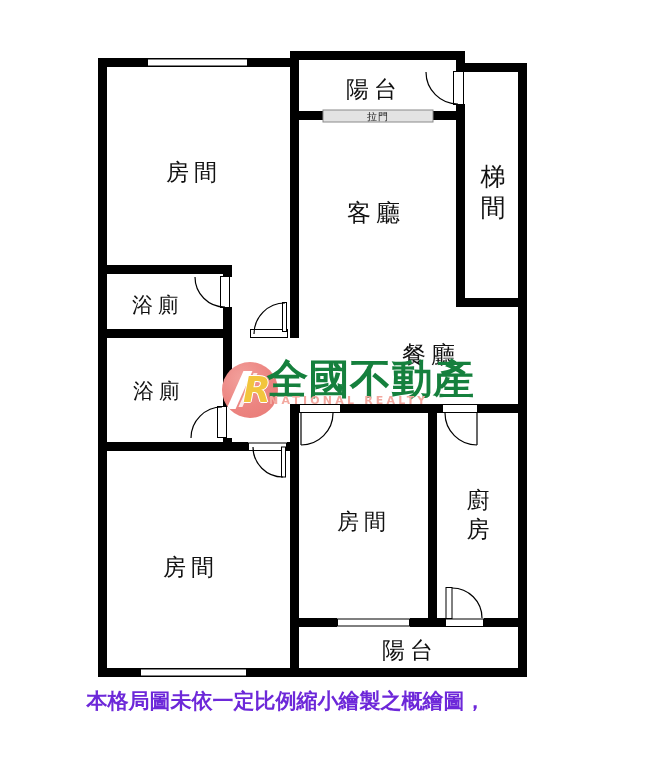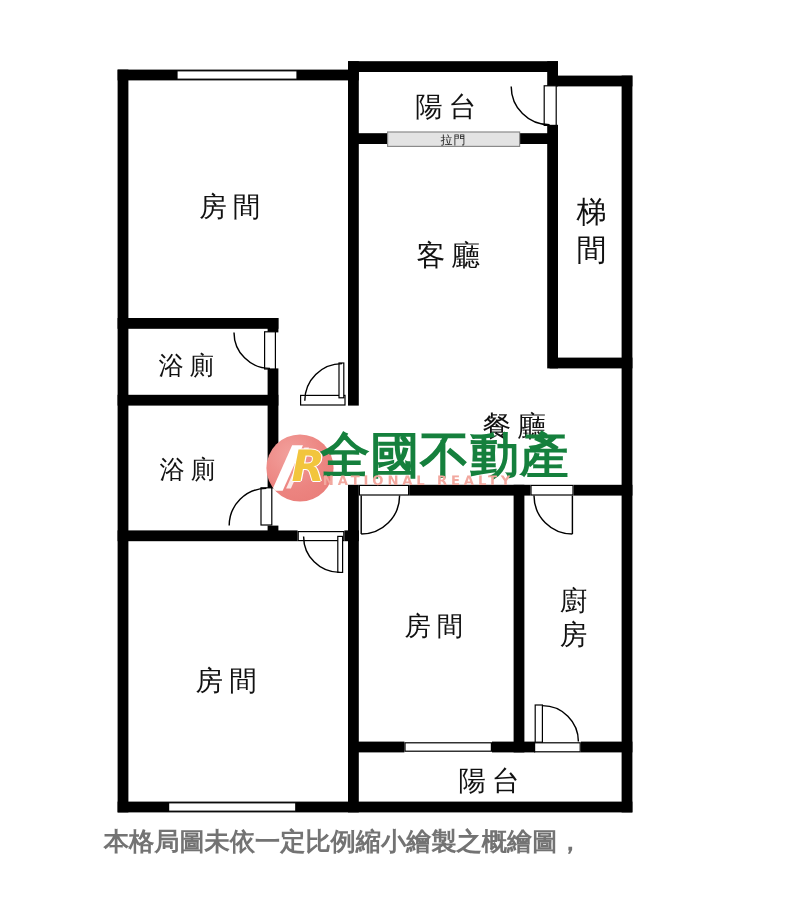--- a/index.html
+++ b/index.html
@@ -20,21 +20,21 @@
             transform:skewX(-24deg);}
   #wm-r{position:absolute;left:21px;top:7px;font-style:italic;font-weight:bold;font-size:36px;
         line-height:42px;color:#f2c53d;
         text-shadow:-1px 0 #fff,1px 0 #fff,0 -1px #fff,0 1px #fff;}
   #wm-brand{position:absolute;left:45px;top:0px;width:185px;font-weight:bold;font-size:41px;
             line-height:36px;color:#15803d;letter-spacing:0.5px;white-space:nowrap;}
   #wm-brand-en{position:absolute;left:47px;top:33px;font-weight:bold;font-size:11px;
                color:#f2a89f;letter-spacing:3.2px;white-space:nowrap;}
   
   #disclaimer{position:absolute;left:0;top:686px;width:572px;text-align:center;
-              font-weight:bold;font-size:21px;line-height:31px;color:#737373;}
+              font-weight:bold;font-size:21px;line-height:31px;color:#6d28d9;}
   #disclaimer div{white-space:nowrap;}
 </style>
 </head>
 <body>
 
 <div id="stage">
 
   <svg width="655" height="770" viewBox="0 0 655 770">
 
     <g fill="#000000">

